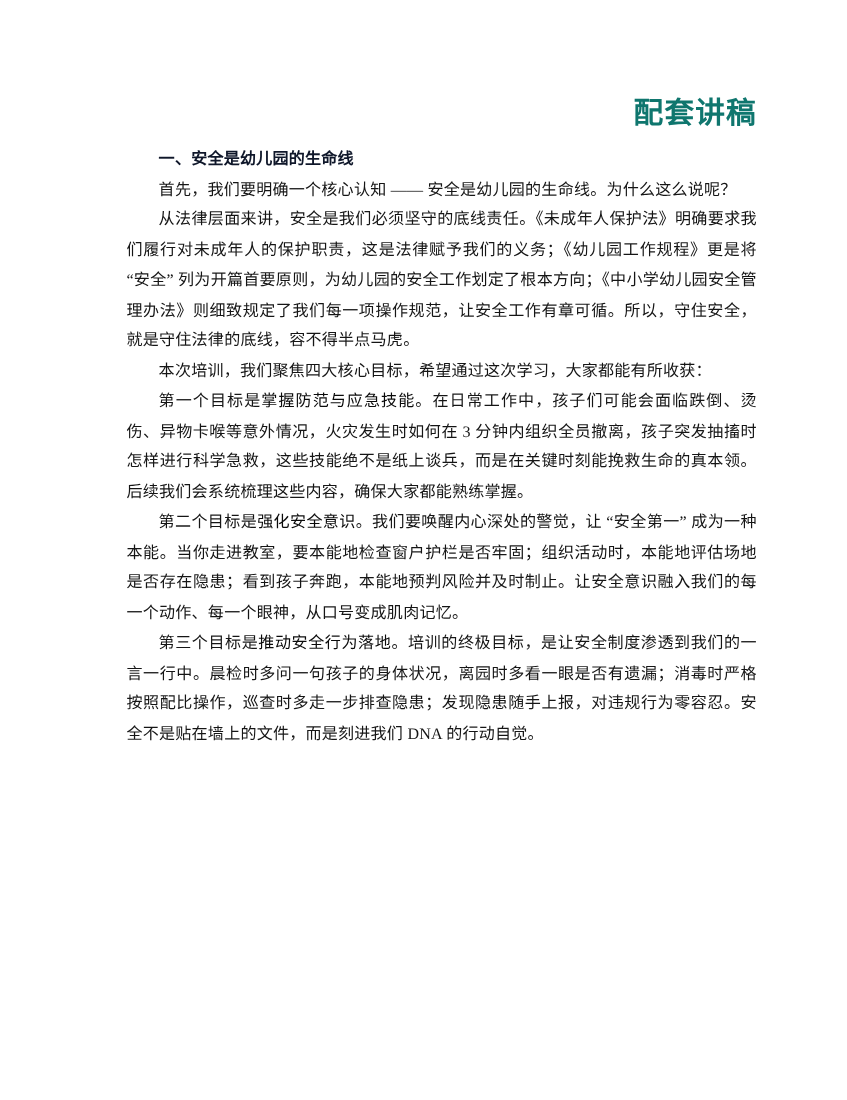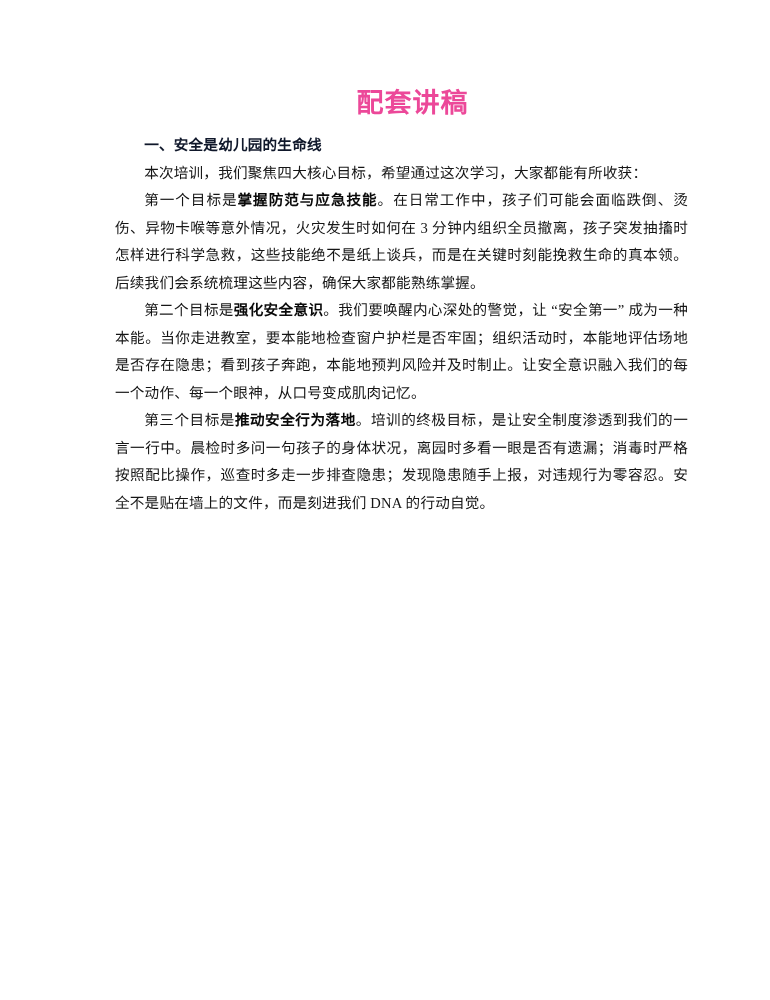--- a/index.html
+++ b/index.html
@@ -13,51 +13,53 @@
     width: 770px;
     height: 1000px;
     background: #ffffff;
     overflow: hidden;
     padding: 84px 82px 40px 115px;
     color: #121212;
   }
   .doc-title {
     font-size: 27px;
     font-weight: bold;
-    text-align: center;
+    text-align: right;
     line-height: 38px;
     padding-left: 22px; 
     margin-bottom: 10px;
     letter-spacing: 1px;
-    color: #ec4899;
+    color: #0f766e;
   }
   .para {
     font-size: 14.6px;
     line-height: 27.5px;
     text-align: justify;
     text-justify: inter-character;
     text-indent: 2em;
     color: #151515;
     letter-spacing: 0.2px;
   }
   .para.heading { font-weight: bold; color: #0f172a; }
-  .b { font-weight: bold; color: #0a0a0a; }
+  .b { font-weight: normal; color: #0a0a0a; }
 </style>
 </head>
 <body>
 
 <div class="page">
 
   <h1 class="doc-title">配套讲稿</h1>
 
 
 
   <p class="para heading">一、安全是幼儿园的生命线</p>
 
+  <p class="para">首先，我们要明确一个核心认知 —— 安全是幼儿园的生命线。为什么这么说呢？</p>
 
+  <p class="para">从法律层面来讲，安全是我们必须坚守的底线责任。《未成年人保护法》明确要求我们履行对未成年人的保护职责，这是法律赋予我们的义务；《幼儿园工作规程》更是将 “安全” 列为开篇首要原则，为幼儿园的安全工作划定了根本方向；《中小学幼儿园安全管理办法》则细致规定了我们每一项操作规范，让安全工作有章可循。所以，守住安全，就是守住法律的底线，容不得半点马虎。</p>
 
   <p class="para">本次培训，我们聚焦四大核心目标，希望通过这次学习，大家都能有所收获：</p>
 
   <p class="para"><span>第一个目标是</span><span class="b">掌握防范与应急技能</span><span>。在日常工作中，孩子们可能会面临跌倒、烫伤、异物卡喉等意外情况，火灾发生时如何在 3 分钟内组织全员撤离，孩子突发抽搐时怎样进行科学急救，这些技能绝不是纸上谈兵，而是在关键时刻能挽救生命的真本领。后续我们会系统梳理这些内容，确保大家都能熟练掌握。</span></p>
 
   <p class="para"><span>第二个目标是</span><span class="b">强化安全意识</span><span>。我们要唤醒内心深处的警觉，让 “安全第一” 成为一种本能。当你走进教室，要本能地检查窗户护栏是否牢固；组织活动时，本能地评估场地是否存在隐患；看到孩子奔跑，本能地预判风险并及时制止。让安全意识融入我们的每一个动作、每一个眼神，从口号变成肌肉记忆。</span></p>
 
   <p class="para"><span>第三个目标是</span><span class="b">推动安全行为落地</span><span>。培训的终极目标，是让安全制度渗透到我们的一言一行中。晨检时多问一句孩子的身体状况，离园时多看一眼是否有遗漏；消毒时严格按照配比操作，巡查时多走一步排查隐患；发现隐患随手上报，对违规行为零容忍。安全不是贴在墙上的文件，而是刻进我们 DNA 的行动自觉。</span></p>
 
 </div>

